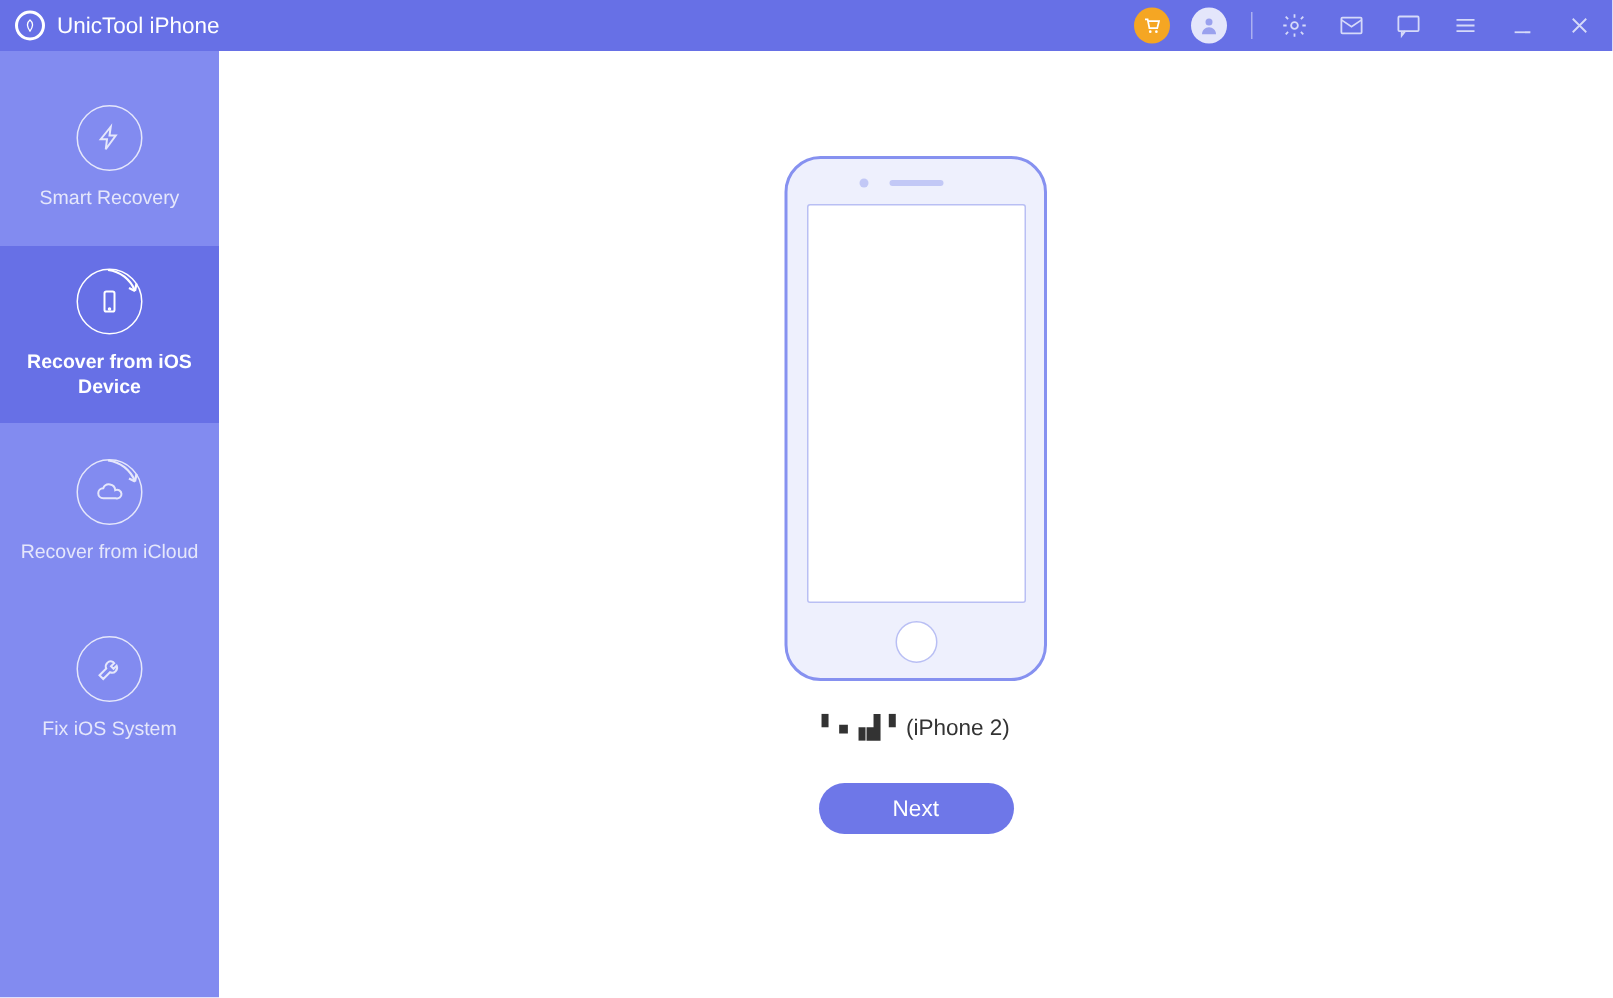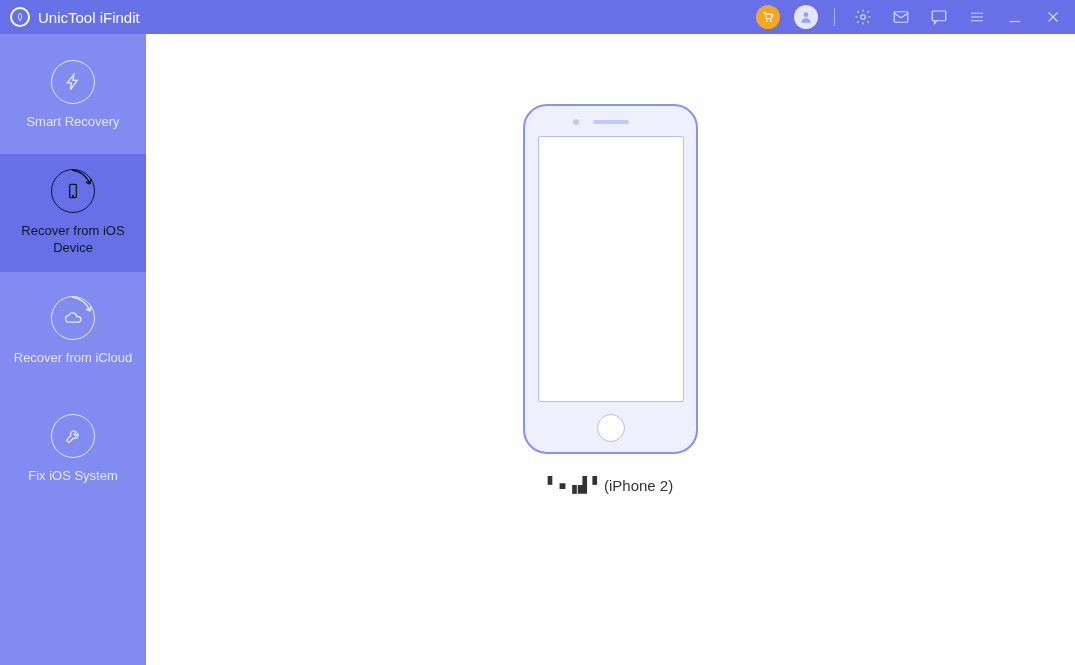--- a/index.html
+++ b/index.html
@@ -56,37 +56,38 @@
 
   .body {
     display: flex;
     height: calc(665px - 34px);
   }
   .sidebar {
     width: 146px;
     background: #828bf0;
     display: flex;
     flex-direction: column;
-    padding-top: 2px;
+    padding-top: 12px;
   }
   .sb-item {
     height: 118px;
     display: flex; flex-direction: column;
     align-items: center; justify-content: center;
     color: #e5e7fb;
     cursor: pointer;
     text-align: center;
     font-size: 13px;
     line-height: 1.3;
     gap: 10px;
     padding: 0 8px;
   }
   .sb-item.active {
     background: #6770e6;
-    color: #0f172a;
+    color: #ffffff;
+    font-weight: bold;
   }
   .sb-icon-wrap {
     width: 44px; height: 44px;
     border: 1.5px solid currentColor;
     border-radius: 50%;
     display: flex; align-items: center; justify-content: center;
     position: relative;
   }
   .sb-icon-wrap svg { width: 20px; height: 20px; stroke: currentColor; fill: none; stroke-width: 1.6; }
   .sb-refresh-arrow {
@@ -159,21 +160,21 @@
 </style>
 </head>
 <body>
 
 <div class="titlebar">
   <div class="logo-circle">
     <svg viewBox="0 0 24 24">
         <path d="M12 3 C16 6 18 12 12 21 C6 12 8 6 12 3 Z" stroke="#fff" fill="none" stroke-width="2"></path>
       </svg>
   </div>
-  <div class="app-title">UnicTool iFindit</div>
+  <div class="app-title">UnicTool iPhone</div>
   <div class="titlebar-spacer"></div>
   <div class="titlebar-icons">
     <div class="tb-cart">
       <svg viewBox="0 0 24 24">
           <path d="M4 5h3l2 10h9l2-8H8" stroke="#fff" fill="none" stroke-width="2"></path>
           <circle cx="10" cy="19" r="1.5" fill="#fff"></circle>
           <circle cx="17" cy="19" r="1.5" fill="#fff"></circle>
         </svg>
     </div>
     <div class="tb-user">
@@ -275,14 +276,15 @@
     <div class="phone">
       <div class="camera"></div>
       <div class="speaker"></div>
       <div class="screen"></div>
       <div class="home"></div>
     </div>
     <div class="device-label">
       <span class="device-blur">▘▪▗▟▝</span>
       <span>(iPhone 2)</span>
     </div>
+    <button class="next-btn">Next</button>
   </div>
 </div>
 
 </body></html>

